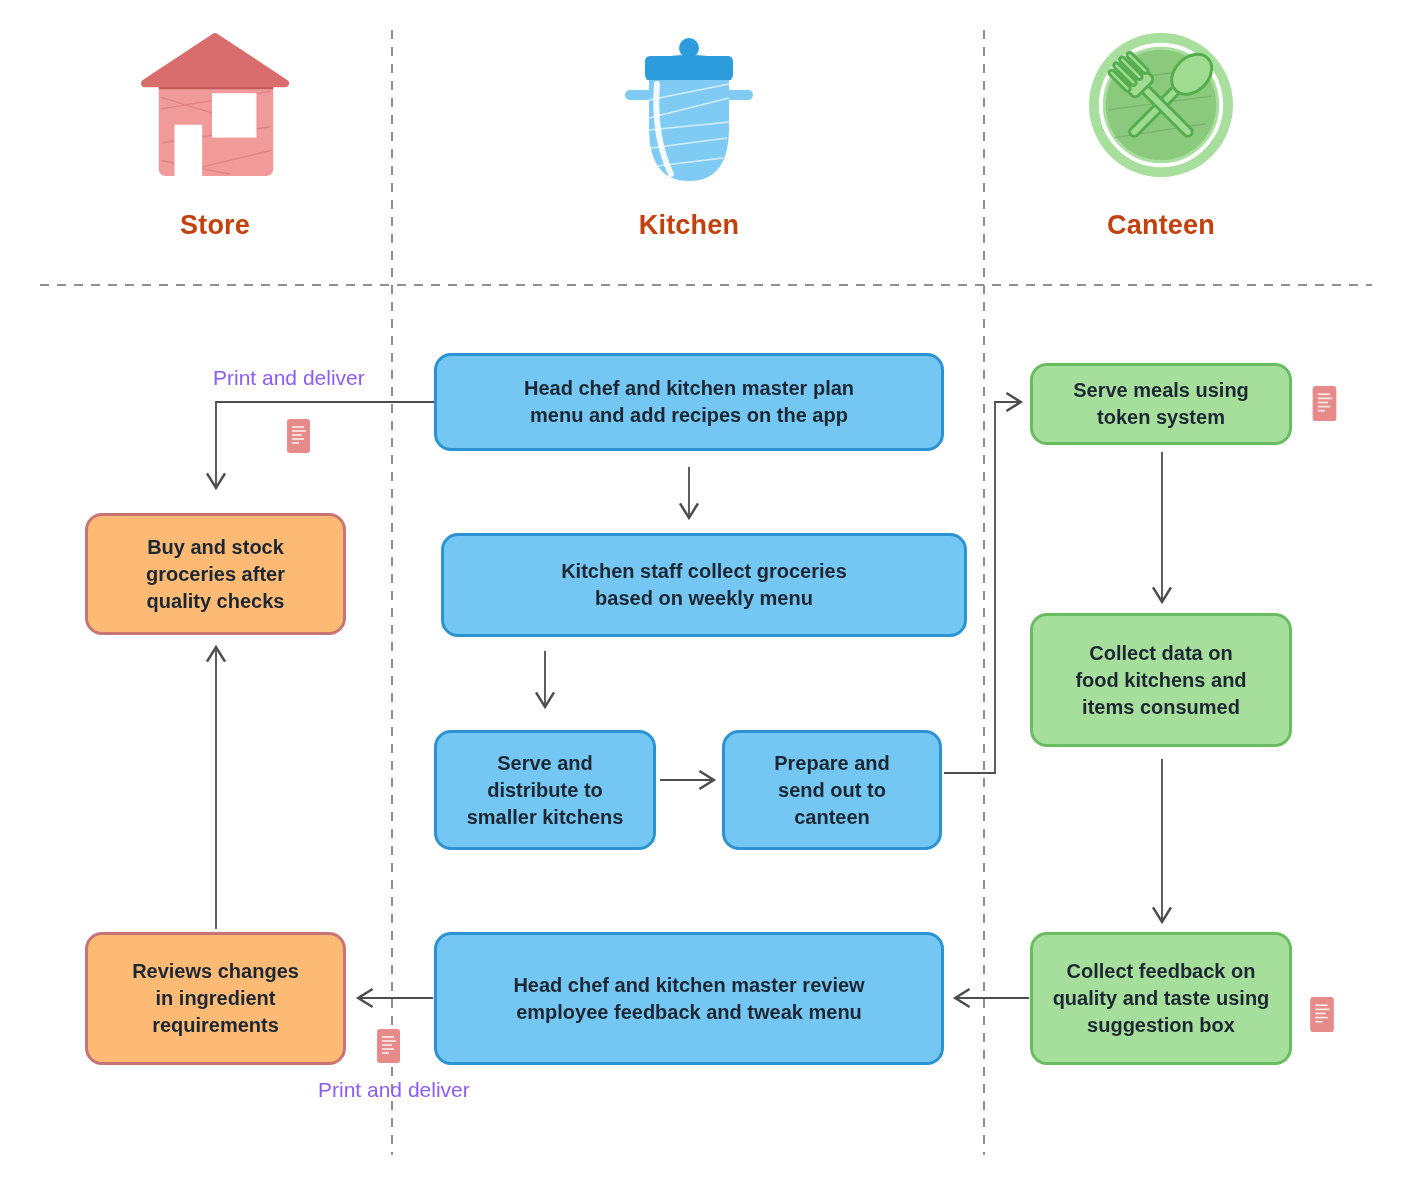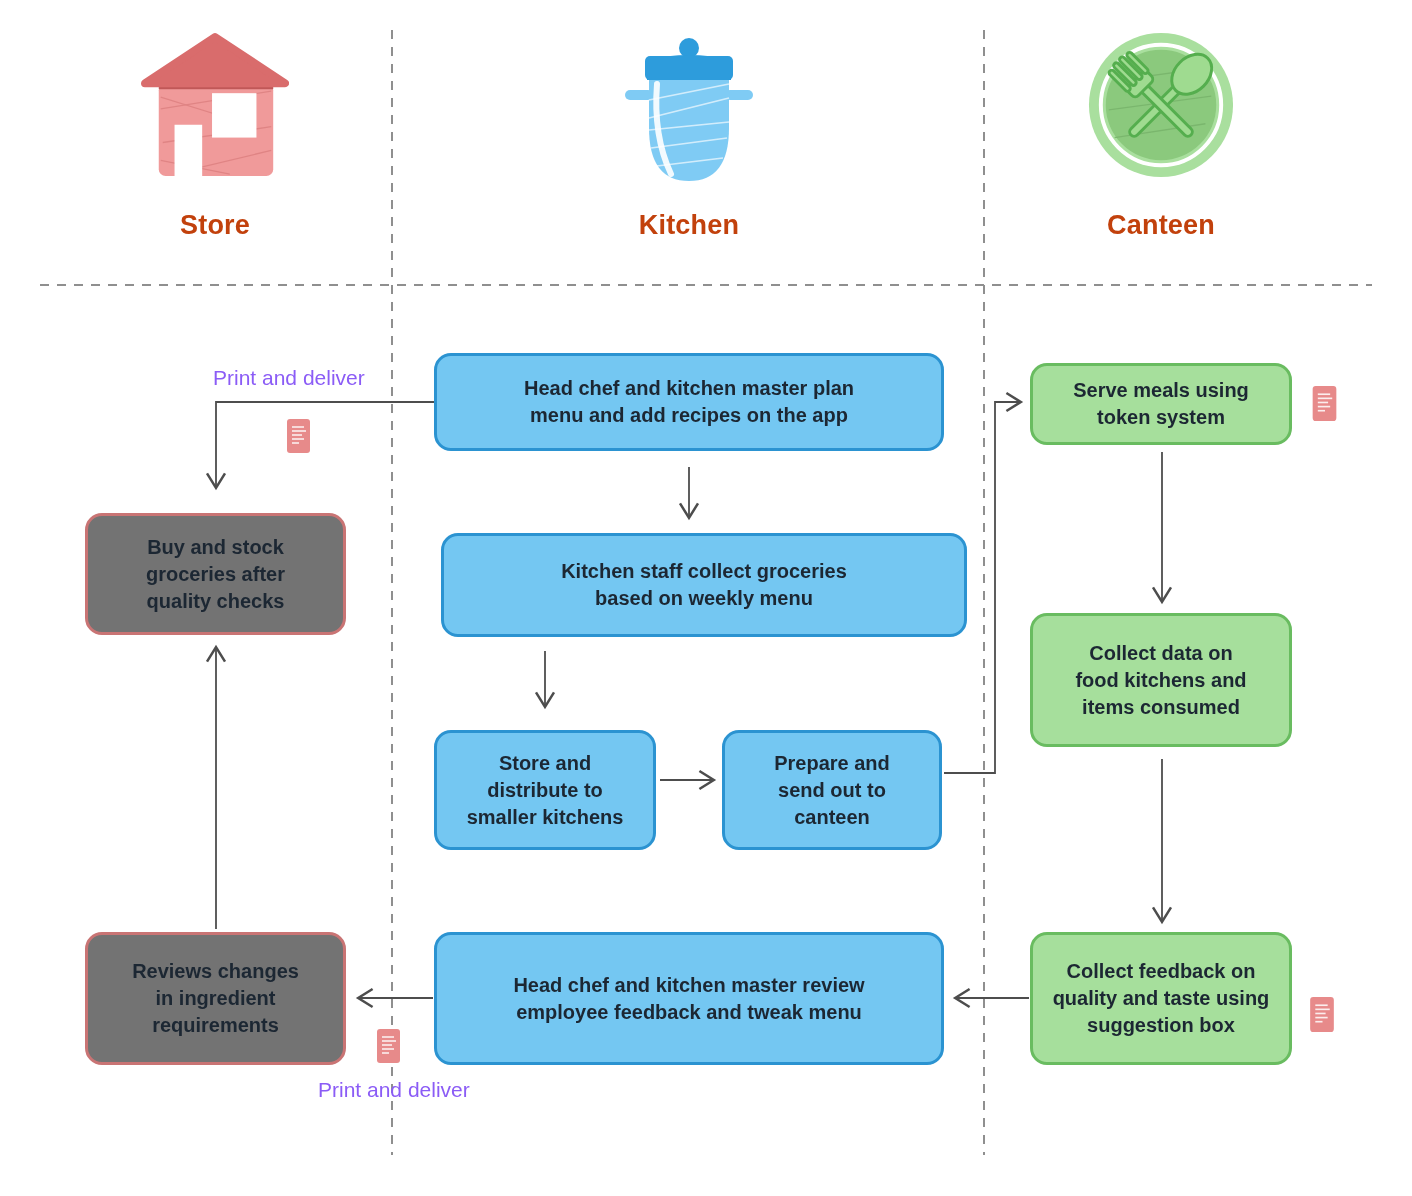--- a/index.html
+++ b/index.html
@@ -15,21 +15,21 @@
   
   .lane-label{position:absolute;width:160px;text-align:center;top:210px;
     font-size:27px;font-weight:700;color:#c2410c;letter-spacing:.2px;}
   .lane-icon{position:absolute;}
   
   .node{position:absolute;box-sizing:border-box;display:flex;align-items:center;justify-content:center;
     text-align:center;border-radius:17px;border:3px solid;font-weight:700;font-size:20px;
     line-height:27px;color:#1c2733;white-space:pre-line;padding:6px 10px;}
   .node.blue{background:#74c7f2;border-color:#2b93d1;}
   .node.green{background:#a6df9c;border-color:#69bc60;}
-  .node.red{background:#737373;border-color:#c97474;}
+  .node.red{background:#fdba74;border-color:#c97474;}
   
   .note{position:absolute;font-size:21px;color:#8b5cf6;font-weight:400;}
   .doc{position:absolute;}
   #arrows{position:absolute;left:0;top:0;pointer-events:none;}
 </style>
 </head>
 <body>
 
 <div id="canvas">
 
@@ -114,21 +114,21 @@
       <polyline points="1029,998 957,998" marker-end="url(#ah)"></polyline>
       <polyline points="433,998 360,998" marker-end="url(#ah)"></polyline>
       <polyline points="216,929 216,649" marker-end="url(#ah)"></polyline>
     </g>
   </svg>
 
   <div class="node blue" style="left:434px;top:353px;width:510px;height:98px;">Head chef and kitchen master plan
 menu and add recipes on the app</div>
   <div class="node blue" style="left:434px;top:533px;width:526px;height:104px;margin-left:7px;">Kitchen staff collect groceries
 based on weekly menu</div>
-  <div class="node blue" style="left:434px;top:730px;width:222px;height:120px;">Store and
+  <div class="node blue" style="left:434px;top:730px;width:222px;height:120px;">Serve and
 distribute to
 smaller kitchens</div>
   <div class="node blue" style="left:722px;top:730px;width:220px;height:120px;">Prepare and
 send out to
 canteen</div>
   <div class="node blue" style="left:434px;top:932px;width:510px;height:133px;">Head chef and kitchen master review
 employee feedback and tweak menu</div>
 
   <div class="node red" style="left:85px;top:513px;width:261px;height:122px;">Buy and stock
 groceries after

